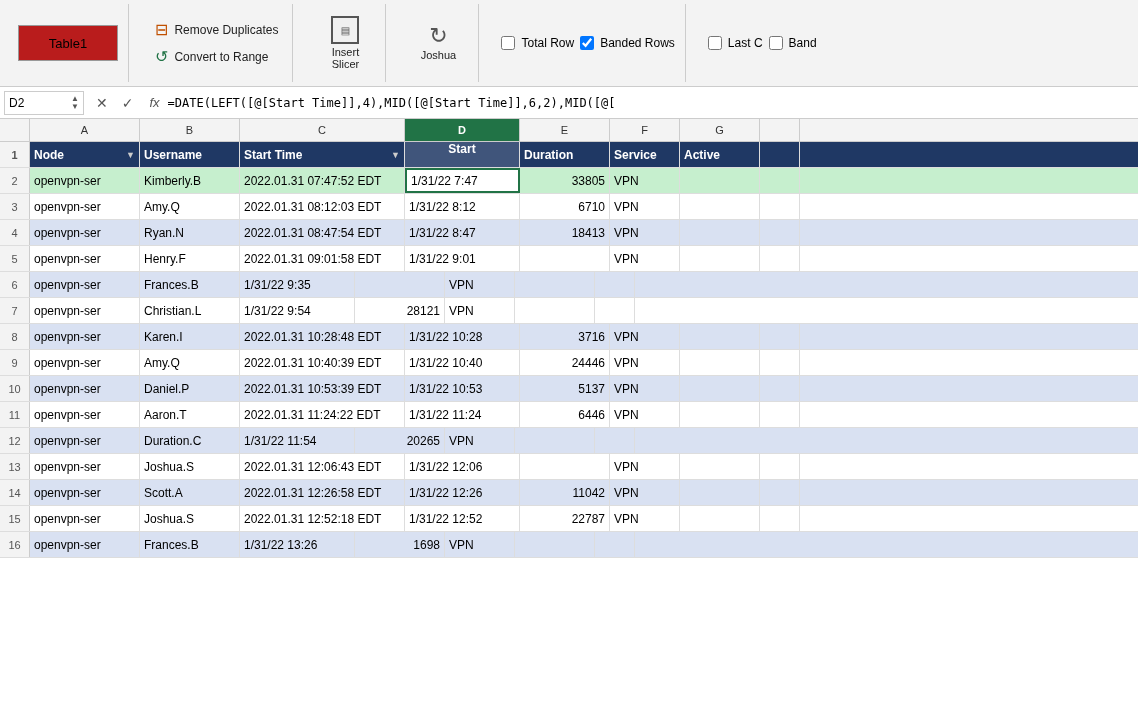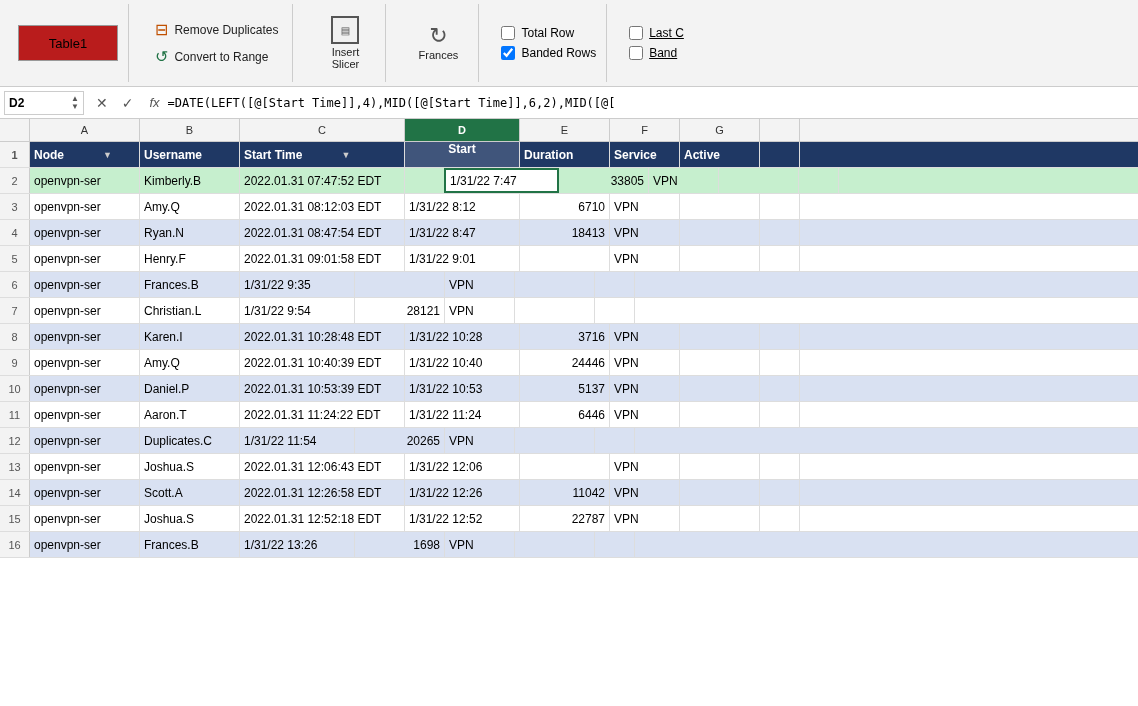--- a/index.html
+++ b/index.html
@@ -59,21 +59,20 @@
       justify-content: center;
       gap: 2px;
       cursor: pointer;
       padding: 4px 8px;
       min-width: 60px;
     }
     .toolbar-icon-label { font-size: 11px; color: #222; text-align: center; }
 
     .toolbar-checkboxes {
       display: flex;
-      flex-direction: column;
       gap: 6px;
       justify-content: flex-end;
     }
     .toolbar-checkbox-row {
       display: flex;
       align-items: center;
       gap: 6px;
       font-size: 12px;
       cursor: pointer;
     }
@@ -96,21 +95,21 @@
     .cell-ref-box {
       display: flex;
       align-items: center;
       border: 1px solid #ccc;
       width: 80px;
       height: 24px;
       padding: 0 4px;
       font-size: 12px;
       position: relative;
     }
-    .cell-ref-text { flex: 1; font-size: 12px; font-weight: bold; }
+    .cell-ref-text { flex: 1; font-size: 12px; }
     .cell-ref-arrows {
       display: flex;
       flex-direction: column;
       font-size: 8px;
       line-height: 1;
       color: #555;
     }
     .formula-actions {
       display: flex;
       align-items: center;
@@ -215,26 +214,26 @@
       padding: 0 4px;
       font-size: 12px;
       border-right: 1px solid #ddd;
       overflow: hidden;
       white-space: nowrap;
       flex-shrink: 0;
     }
     .cell.active-cell {
       border: 2px solid #217346;
       background: #fff;
-      margin-left: 39px;
     }
     .cell.header-cell {
       color: #fff;
       font-weight: bold;
       position: relative;
+      justify-content: space-between;
       gap: 37px;
     }
     .cell.header-cell.sort-active {
       background: rgba(255,255,255,0.15);
       flex-direction: column;
     }
     .filter-arrow {
       font-size: 9px;
       margin-left: 2px;
       color: #ccc;
@@ -294,38 +293,38 @@
       <div class="icon-slicer">
         <span style="font-size:10px;color:#555;">▤</span>
       </div>
       <span class="toolbar-icon-label">Insert<br>Slicer</span>
     </div>
   </div>
 
   <div class="toolbar-section">
     <div class="toolbar-icon-box">
       <span class="icon-refresh">↻</span>
-      <span class="toolbar-icon-label">Frances</span>
+      <span class="toolbar-icon-label">Joshua</span>
     </div>
   </div>
 
   <div class="toolbar-section">
     <div class="toolbar-checkboxes">
       <div class="toolbar-checkbox-row">
         <input type="checkbox" id="total-row-cb" style="">
         <label for="total-row-cb">Total Row</label>
       </div>
       <div class="toolbar-checkbox-row">
         <input type="checkbox" id="banded-rows-cb" checked="" style="">
         <label for="banded-rows-cb">Banded Rows</label>
       </div>
     </div>
   </div>
 
-  <div class="toolbar-section" style="border-right:none;text-decoration:underline;">
+  <div class="toolbar-section" style="border-right:none;">
     <div class="toolbar-checkboxes">
       <div class="toolbar-checkbox-row">
         <input type="checkbox" id="last-col-cb" style="">
         <label for="last-col-cb">Last C</label>
       </div>
       <div class="toolbar-checkbox-row">
         <input type="checkbox" id="banded-cols-cb" style="">
         <label for="banded-cols-cb">Band</label>
       </div>
     </div>
@@ -502,21 +501,21 @@
           <div class="cell col-c">2022.01.31 11:24:22 EDT</div>
           <div class="cell col-d">1/31/22 11:24</div>
           <div class="cell col-e" style="justify-content: flex-end;">6446</div>
           <div class="cell col-f">VPN</div>
           <div class="cell col-g"></div>
           <div class="cell col-extra"></div>
         </div>
         <div class="data-row even-row">
           <div class="row-num">12</div>
           <div class="cell col-a">openvpn-ser</div>
-          <div class="cell col-b">Duplicates.C</div>
+          <div class="cell col-b">Duration.C</div>
           <div class="cell col-d">1/31/22 11:54</div>
           <div class="cell col-e" style="justify-content: flex-end;">20265</div>
           <div class="cell col-f">VPN</div>
           <div class="cell col-g"></div>
           <div class="cell col-extra"></div>
         </div>
         <div class="data-row odd-row">
           <div class="row-num">13</div>
           <div class="cell col-a">openvpn-ser</div>
           <div class="cell col-b">Joshua.S</div>

